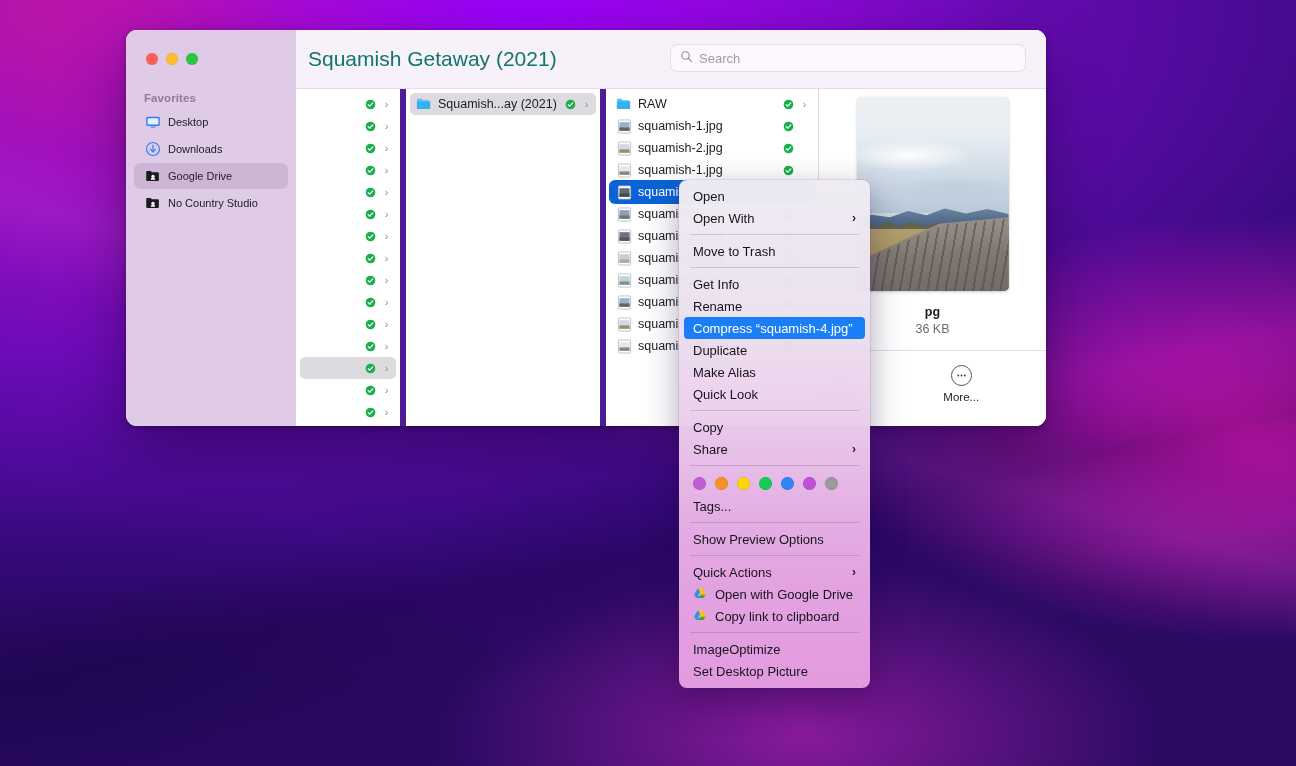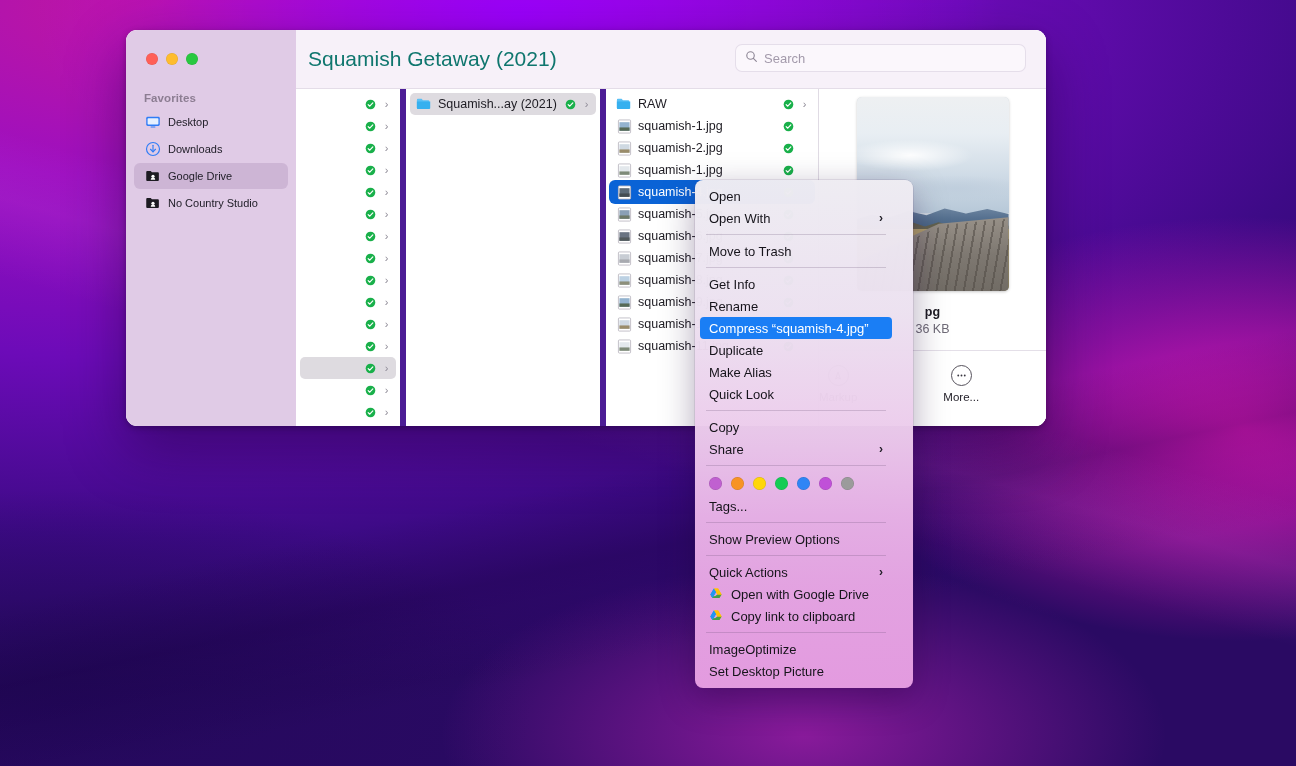--- a/index.html
+++ b/index.html
@@ -124,21 +124,21 @@
   #window-title {
     font-size: 21px;
     font-weight: normal;
     color: #0f766e;
     white-space: nowrap;
   }
   #search-box {
     position: absolute;
     right: 20px;
     top: 14px;
-    width: 291px;
+    width: 356px;
     height: 28px;
     border-radius: 7px;
     background: rgba(255,255,255,0.45);
     border: 1px solid rgba(120,90,140,0.16);
     display: flex;
     align-items: center;
     padding: 0 9px;
     gap: 6px;
   }
   #search-box svg { flex: 0 0 13px; }
@@ -282,35 +282,34 @@
     border: 1px solid #56525c;
     display: flex; align-items: center; justify-content: center;
     font-size: 11px; color: #3a3741;
   }
 
   
   #context-menu {
     position: absolute;
     left: 679px;
     top: 180px;
-    width: 218px;
+    width: 191px;
     border-radius: 8px;
-    padding: 5px 16px 6px 0;
+    padding: 5px 0 6px 0;
     background: linear-gradient(180deg,
         rgba(238,236,242,0.985) 0%,
         rgba(236,225,240,0.982) 26%,
         rgba(236,205,236,0.975) 48%,
         rgba(234,180,232,0.97) 66%,
         rgba(233,168,229,0.965) 80%,
         rgba(232,160,227,0.962) 100%);
     box-shadow: 0 10px 34px rgba(30,0,55,0.35), 0 0 0 0.5px rgba(90,60,110,0.22);
     font-size: 13px;
     color: #16141b;
     overflow: hidden;
-    margin-left: 16px;
   }
   .mi {
     height: 22px;
     margin: 0 5px;
     padding: 0 9px;
     border-radius: 4px;
     display: flex;
     align-items: center;
     cursor: default;
     white-space: nowrap;

